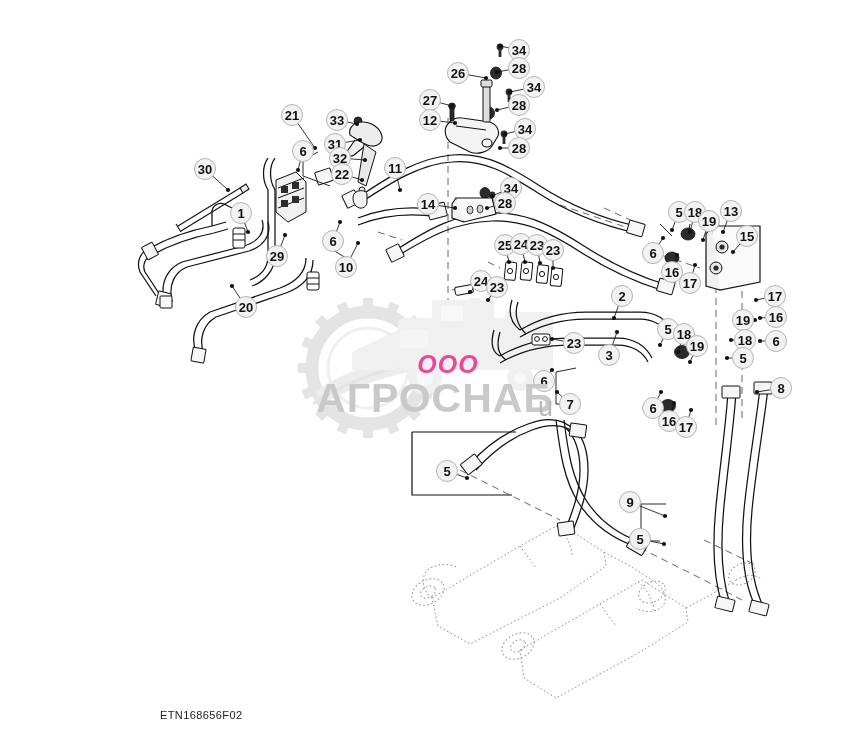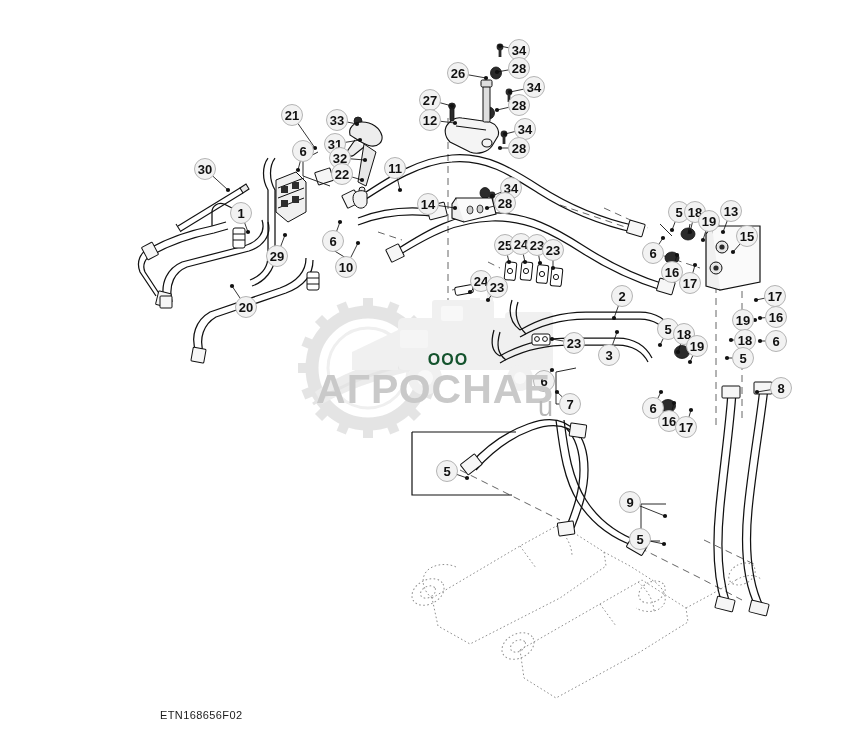--- a/index.html
+++ b/index.html
@@ -6,22 +6,22 @@
   body{width:841px;height:731px;position:relative;overflow:hidden;
        font-family:"Liberation Sans",sans-serif;color:#1a1a1a;}
   #sheet{position:absolute;inset:0;width:841px;height:731px;}
   #drawing{position:absolute;left:0;top:0;width:841px;height:731px;}
   .callout-text{font-family:"Liberation Sans",sans-serif;font-size:13px;
                 font-weight:700;fill:#111111;}
   #partnum{position:absolute;left:160px;top:709px;font-size:11px;
            font-weight:400;letter-spacing:.4px;color:#1c1c1c;white-space:nowrap;}
   #wm-text{position:absolute;left:300px;top:352px;width:270px;text-align:center;
            pointer-events:none;}
-  #wm-ooo{font-size:16px;font-weight:700;color:#14532d;letter-spacing:1px;
-          line-height:1;margin:0 0 1px 26px;}
+  #wm-ooo{font-size:25px;font-weight:700;color:#ec4899;letter-spacing:1px;
+          line-height:1;margin:0 0 1px 26px;font-style:italic;}
   #wm-name{font-size:41px;font-weight:700;color:#c9c9c9;letter-spacing:1px;
            line-height:1;}
   #wm-u{position:absolute;left:538px;top:392px;font-size:27px;color:#b8b8b8;}
 </style>
 </head>
 <body>
 
 <div id="sheet">
 
   <svg id="drawing" viewBox="0 0 841 731">

